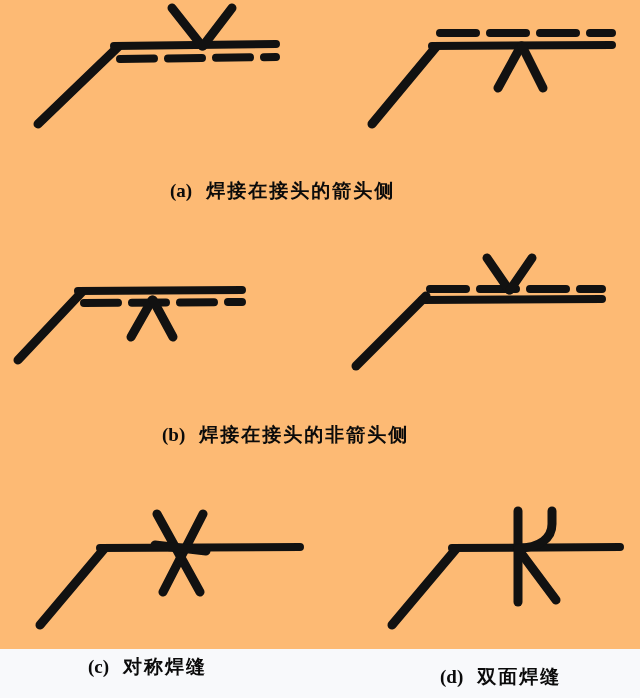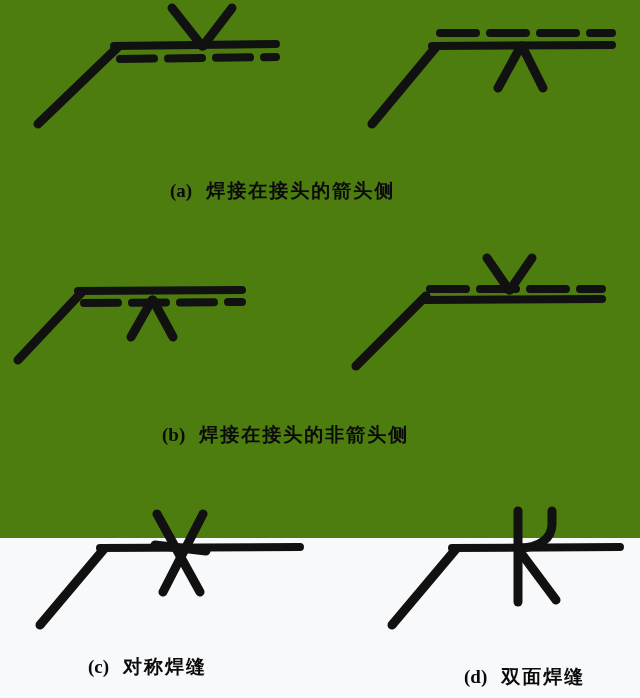--- a/index.html
+++ b/index.html
@@ -10,22 +10,22 @@
     width: 640px;
     height: 698px;
     background: #f8f9fb;
     font-family: "Liberation Sans", sans-serif;
     overflow: hidden;
     position: relative;
   }
   #figure-sheet {
     position: relative;
     width: 640px;
-    height: 538px;
-    background: #4d7c0f;
+    height: 649px;
+    background: #fdba74;
   }
   .diagram-svg {
     position: absolute;
     left: 0;
     top: 0;
     width: 640px;
     height: 698px;
   }
   .caption {
     position: absolute;
@@ -41,21 +41,21 @@
     font-weight: bold;
     letter-spacing: 0;
   }
   .caption .cap-text {
     margin-left: 14px;
     letter-spacing: 2px;
   }
   #caption-a { left: 170px; top: 178px; }
   #caption-b { left: 162px; top: 422px; text-align: center; }
   #caption-c { left: 88px;  top: 654px; text-align: right; }
-  #caption-d { left: 464px; top: 664px; }
+  #caption-d { left: 440px; top: 664px; }
 </style>
 </head>
 <body>
 
 <div id="figure-sheet">
 
   <svg class="diagram-svg" viewBox="0 0 640 698">
     <g stroke="#111111" fill="none" stroke-linecap="round" stroke-linejoin="round">
 
       <g>

